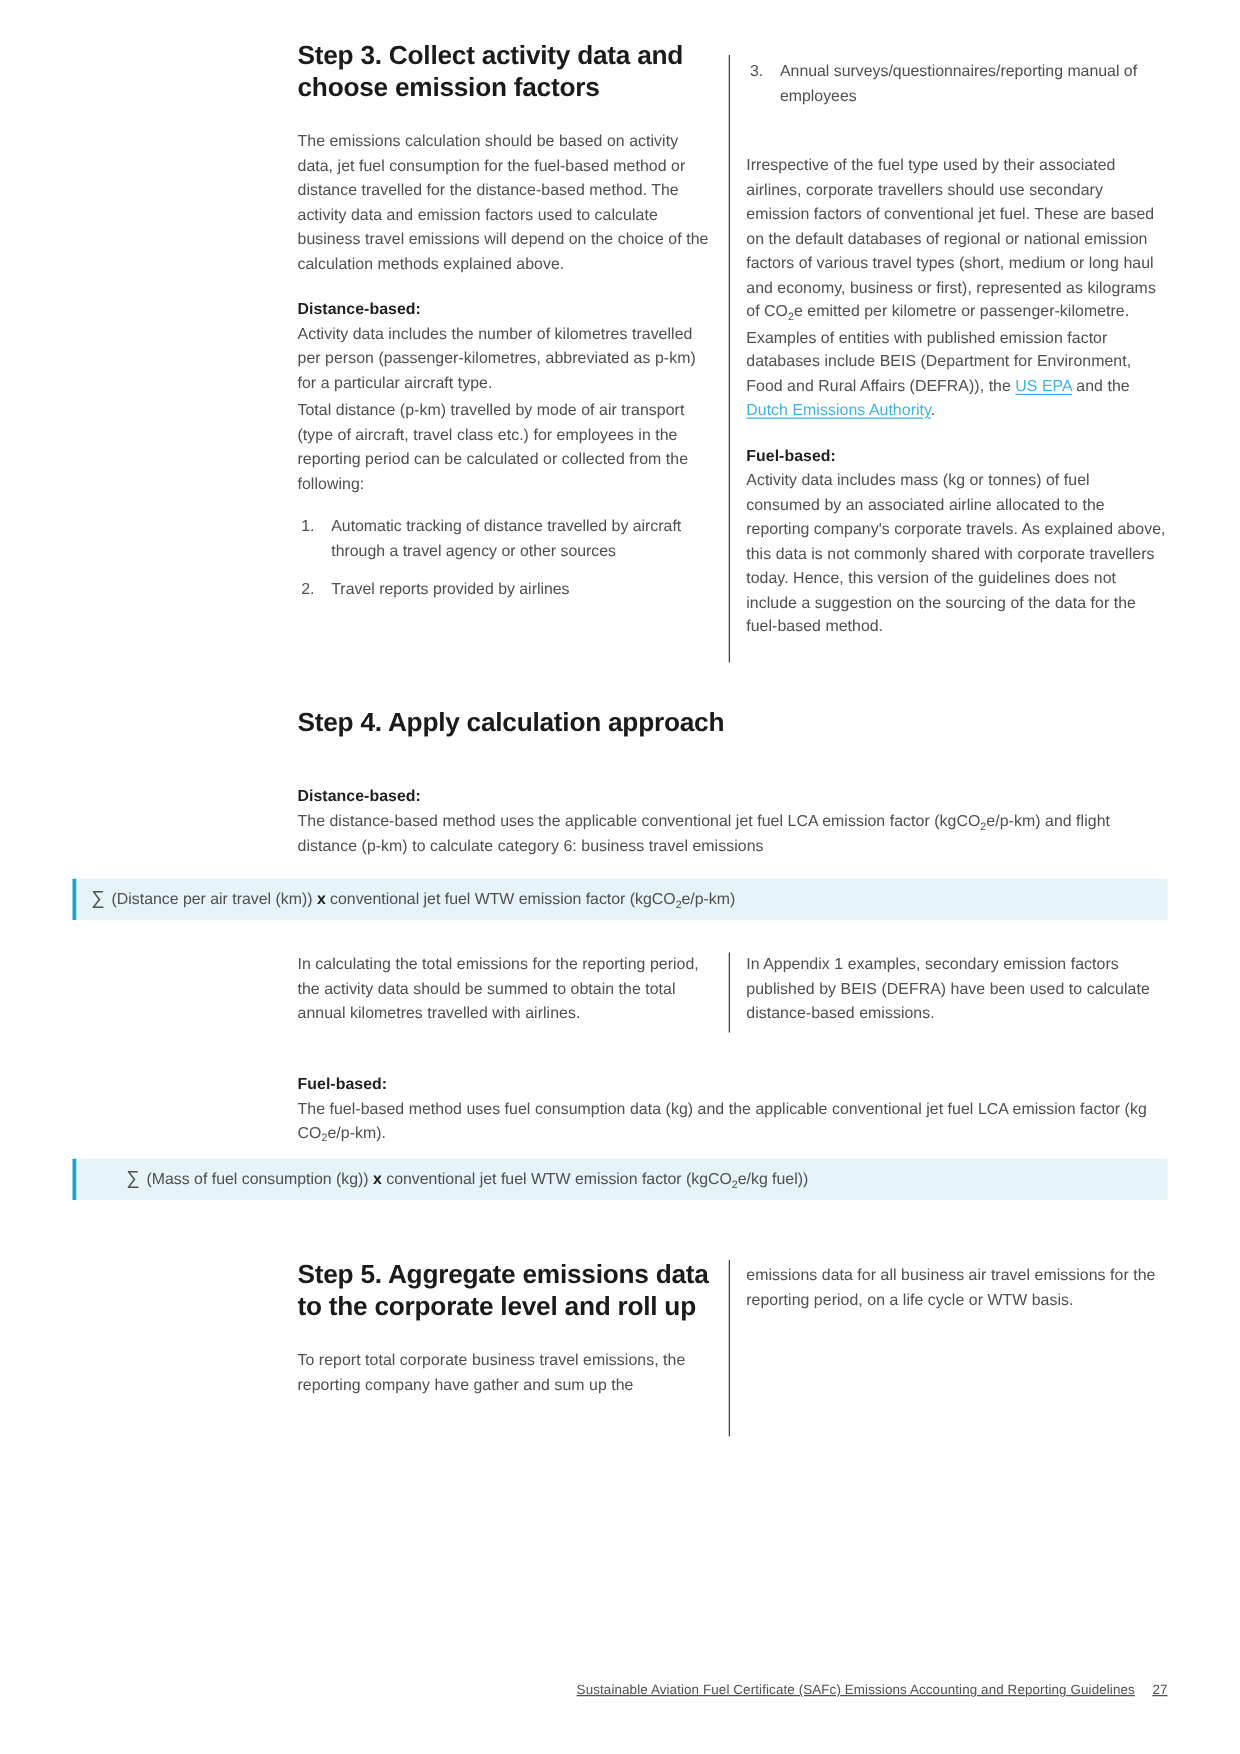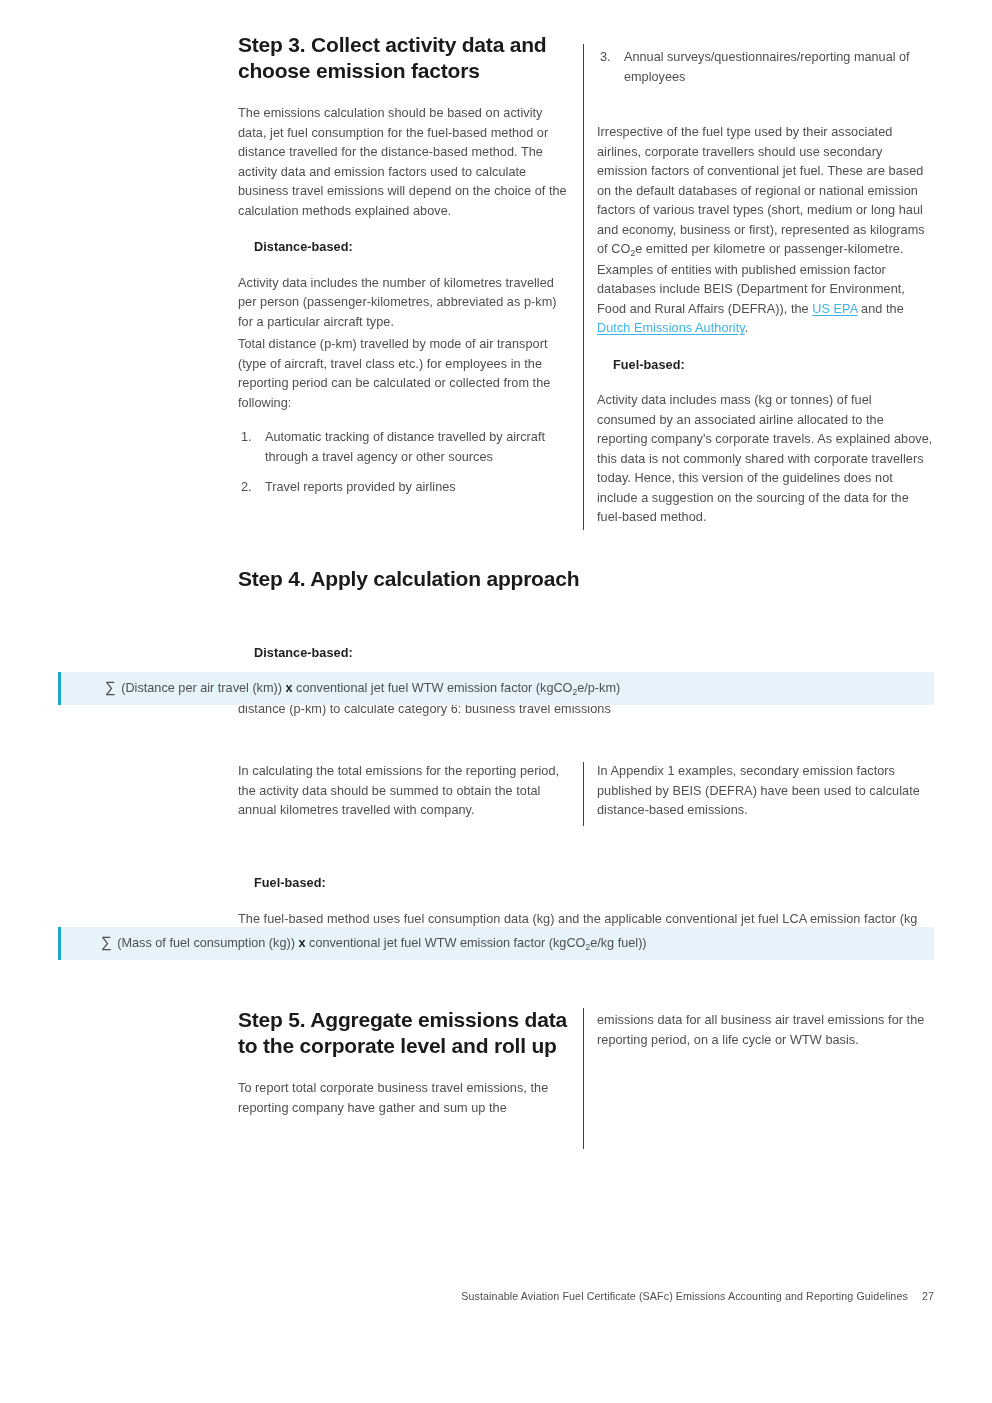--- a/index.html
+++ b/index.html
@@ -39,21 +39,21 @@
     color: #4f4f4f;
     margin: 0;
     letter-spacing: 0.05px;
   }
   .body + .body { margin-top: 3px; }
   .lead-label {
     font-size: 12.7px;
     line-height: 19.5px;
     font-weight: bold;
     color: #1f1f1f;
-    margin: 16px;
+    margin: 0;
     letter-spacing: 0.05px;
   }
   .tight { margin-top: 0; }
   sub {
     font-size: 8.5px;
     vertical-align: baseline;
     position: relative;
     bottom: -3px;
   }
   a.doclink {
@@ -130,26 +130,27 @@
   .sigma {
     font-size: 15px;
     line-height: 1;
     padding-right: 2px;
   }
 
   
   .footer {
     position: absolute;
     left: 0;
-    top: 1290px;
+    top: 1346px;
     width: 934px;
     text-align: right;
     font-size: 10.7px;
     color: #4f4f4f;
     letter-spacing: 0.1px;
+    text-decoration: underline;
   }
   .footer .pageno {
     margin-left: 14px;
     color: #4f4f4f;
   }
 </style>
 </head>
 <body>
 
 <div class="page">
@@ -198,31 +199,31 @@
     <h2 class="h-step" style="margin-bottom:0;">Step 4. Apply calculation approach</h2>
   </div>
 
   <div class="col-left" style="top:628px; width:700px;">
     <p class="lead-label">Distance-based:</p>
     <p class="body tight">
       <span>The distance-based method uses the applicable conventional jet fuel LCA emission factor (kgCO</span><sub>2</sub><span>e/p-km) and flight distance (p-km) to calculate category 6: business travel emissions</span>
     </p>
   </div>
 
-  <div class="formula-band" style="top:672px;gap:32px;">
+  <div class="formula-band" style="top:703px;">
     <div class="accent"></div>
     <div class="ftext">
       <span class="sigma">∑</span><span> (Distance per air travel (km)) </span><b>x</b><span> conventional jet fuel WTW emission factor (kgCO</span><sub>2</sub><span>e/p-km)</span>
     </div>
   </div>
 
   <div class="divider" style="left:583px; top:762px; height:64px;"></div>
 
   <div class="col-left" style="top:762px;">
-    <p class="body">In calculating the total emissions for the reporting period, the activity data should be summed to obtain the total annual kilometres travelled with company.</p>
+    <p class="body">In calculating the total emissions for the reporting period, the activity data should be summed to obtain the total annual kilometres travelled with airlines.</p>
   </div>
   <div class="col-right" style="top:762px;">
     <p class="body">In Appendix 1 examples, secondary emission factors published by BEIS (DEFRA) have been used to calculate distance-based emissions.</p>
   </div>
 
   <div class="col-left" style="top:858px; width:700px;">
     <p class="lead-label">Fuel-based:</p>
     <p class="body tight">
       <span>The fuel-based method uses fuel consumption data (kg) and the applicable conventional jet fuel LCA emission factor (kg CO</span><sub>2</sub><span>e/p-km).</span>
     </p>

